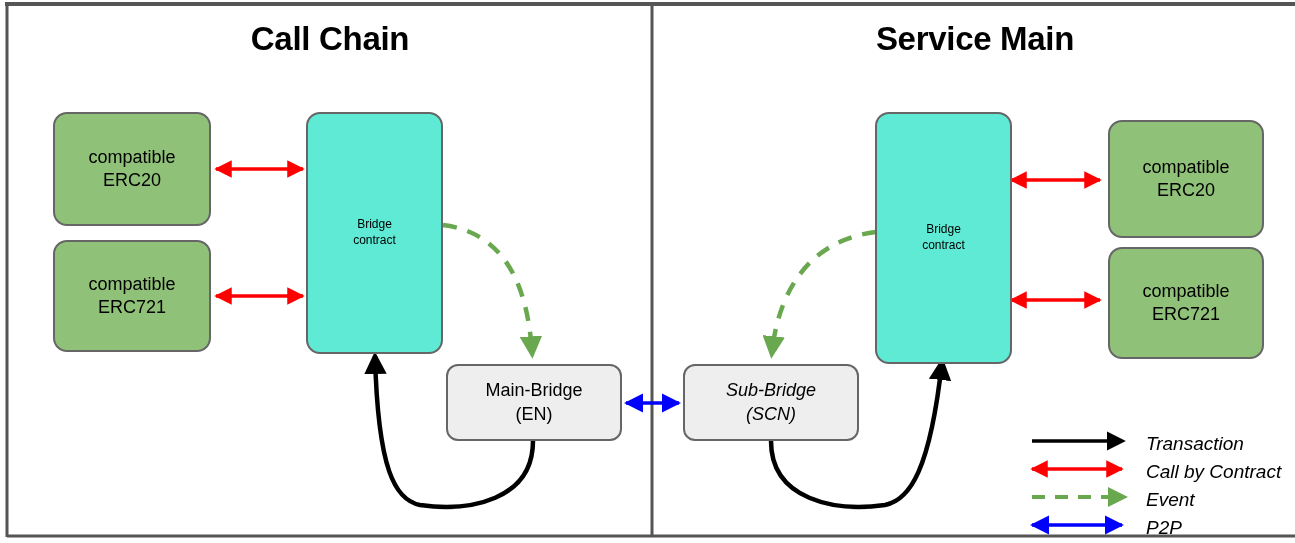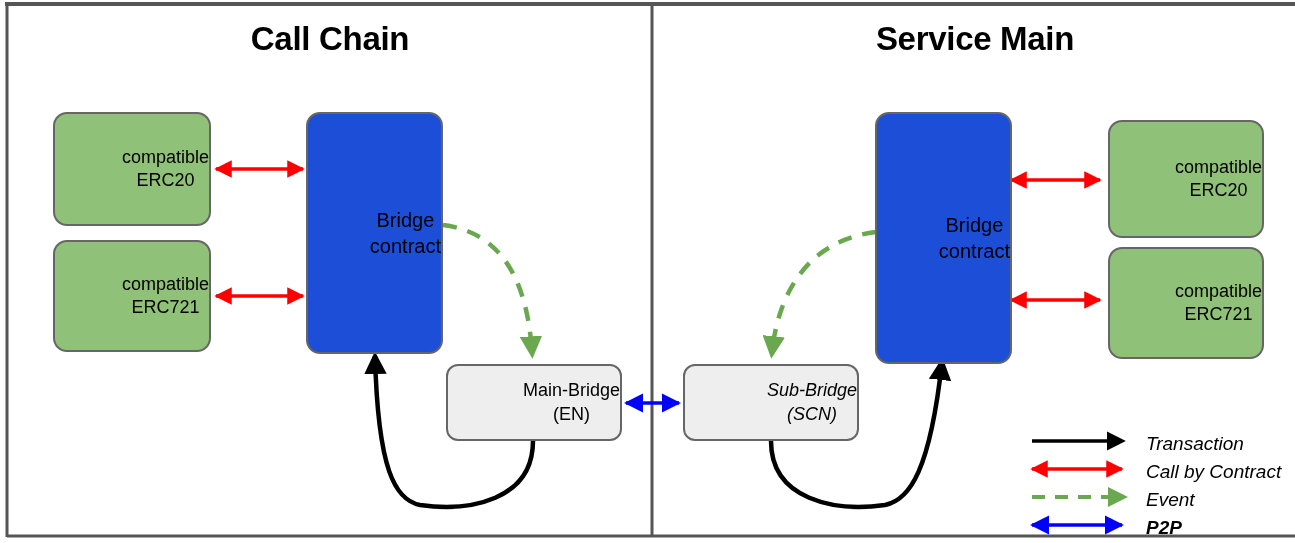--- a/index.html
+++ b/index.html
@@ -20,35 +20,35 @@
     left: 0;
     top: 0;
     width: 1295px;
     height: 543px;
   }
   .node {
     position: absolute;
     box-sizing: border-box;
     display: flex;
     align-items: center;
-    justify-content: flex-end;
+    justify-content: center;
     text-align: center;
     line-height: 1.30;
     color: #000000;
     border: 2px solid #666666;
     border-radius: 14px;
     z-index: 3;
   }
   .node-green {
     background: #90c178;
     font-size: 18px;
   }
   .node-blue {
-    background: #1d4ed8;
-    font-size: 20px;
+    background: #5eead4;
+    font-size: 12px;
   }
   .node-grey {
     background: #eeeeee;
     font-size: 18px;
     border-radius: 12px;
   }
   .panel-title {
     position: absolute;
     font-size: 33px;
     font-weight: bold;
@@ -178,15 +178,15 @@
   <div class="node node-green" style="left:1108px; top:247px; width:156px; height:112px;">
     <span>
       <span>compatible</span><br>
       <span>ERC721</span>
     </span>
   </div>
 
   <div class="legend-label" style="left:1146px; top:433px;">Transaction</div>
   <div class="legend-label" style="left:1146px; top:461px;">Call by Contract</div>
   <div class="legend-label" style="left:1146px; top:489px;text-align:right;">Event</div>
-  <div class="legend-label" style="left:1146px; top:517px;font-weight:bold;">P2P</div>
+  <div class="legend-label" style="left:1146px; top:517px;">P2P</div>
 
 </div>
 
 </body></html>

